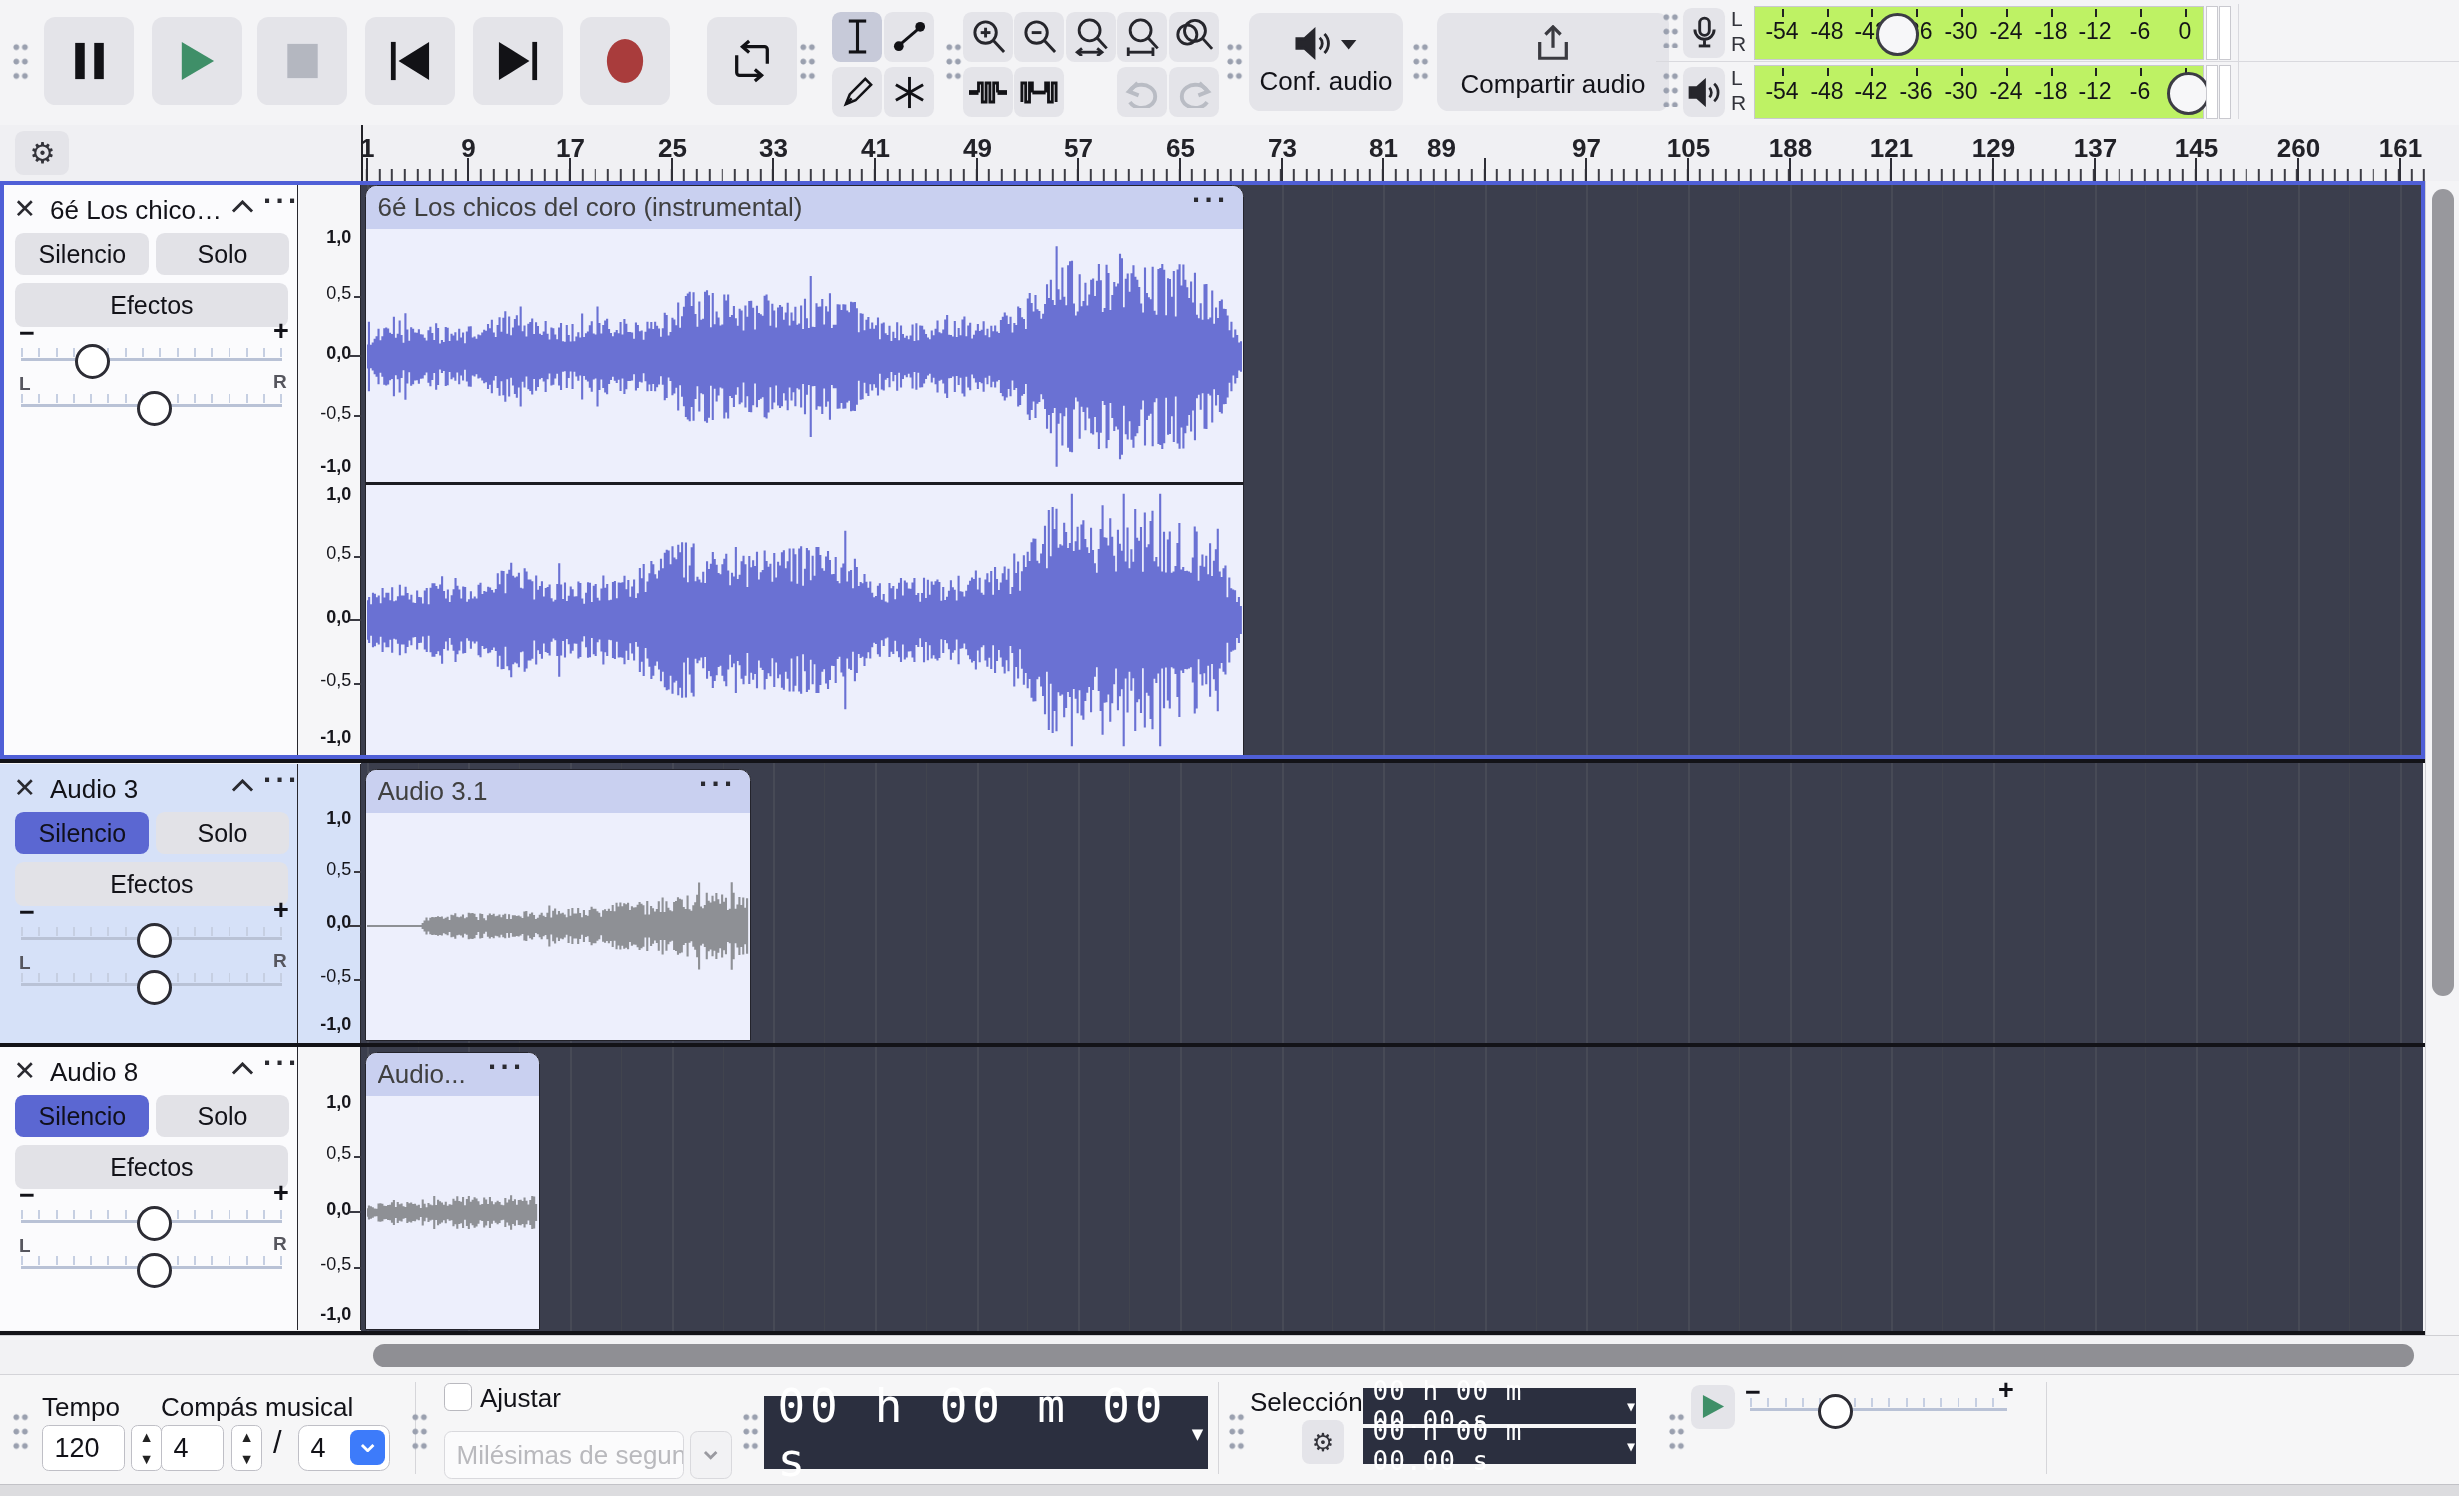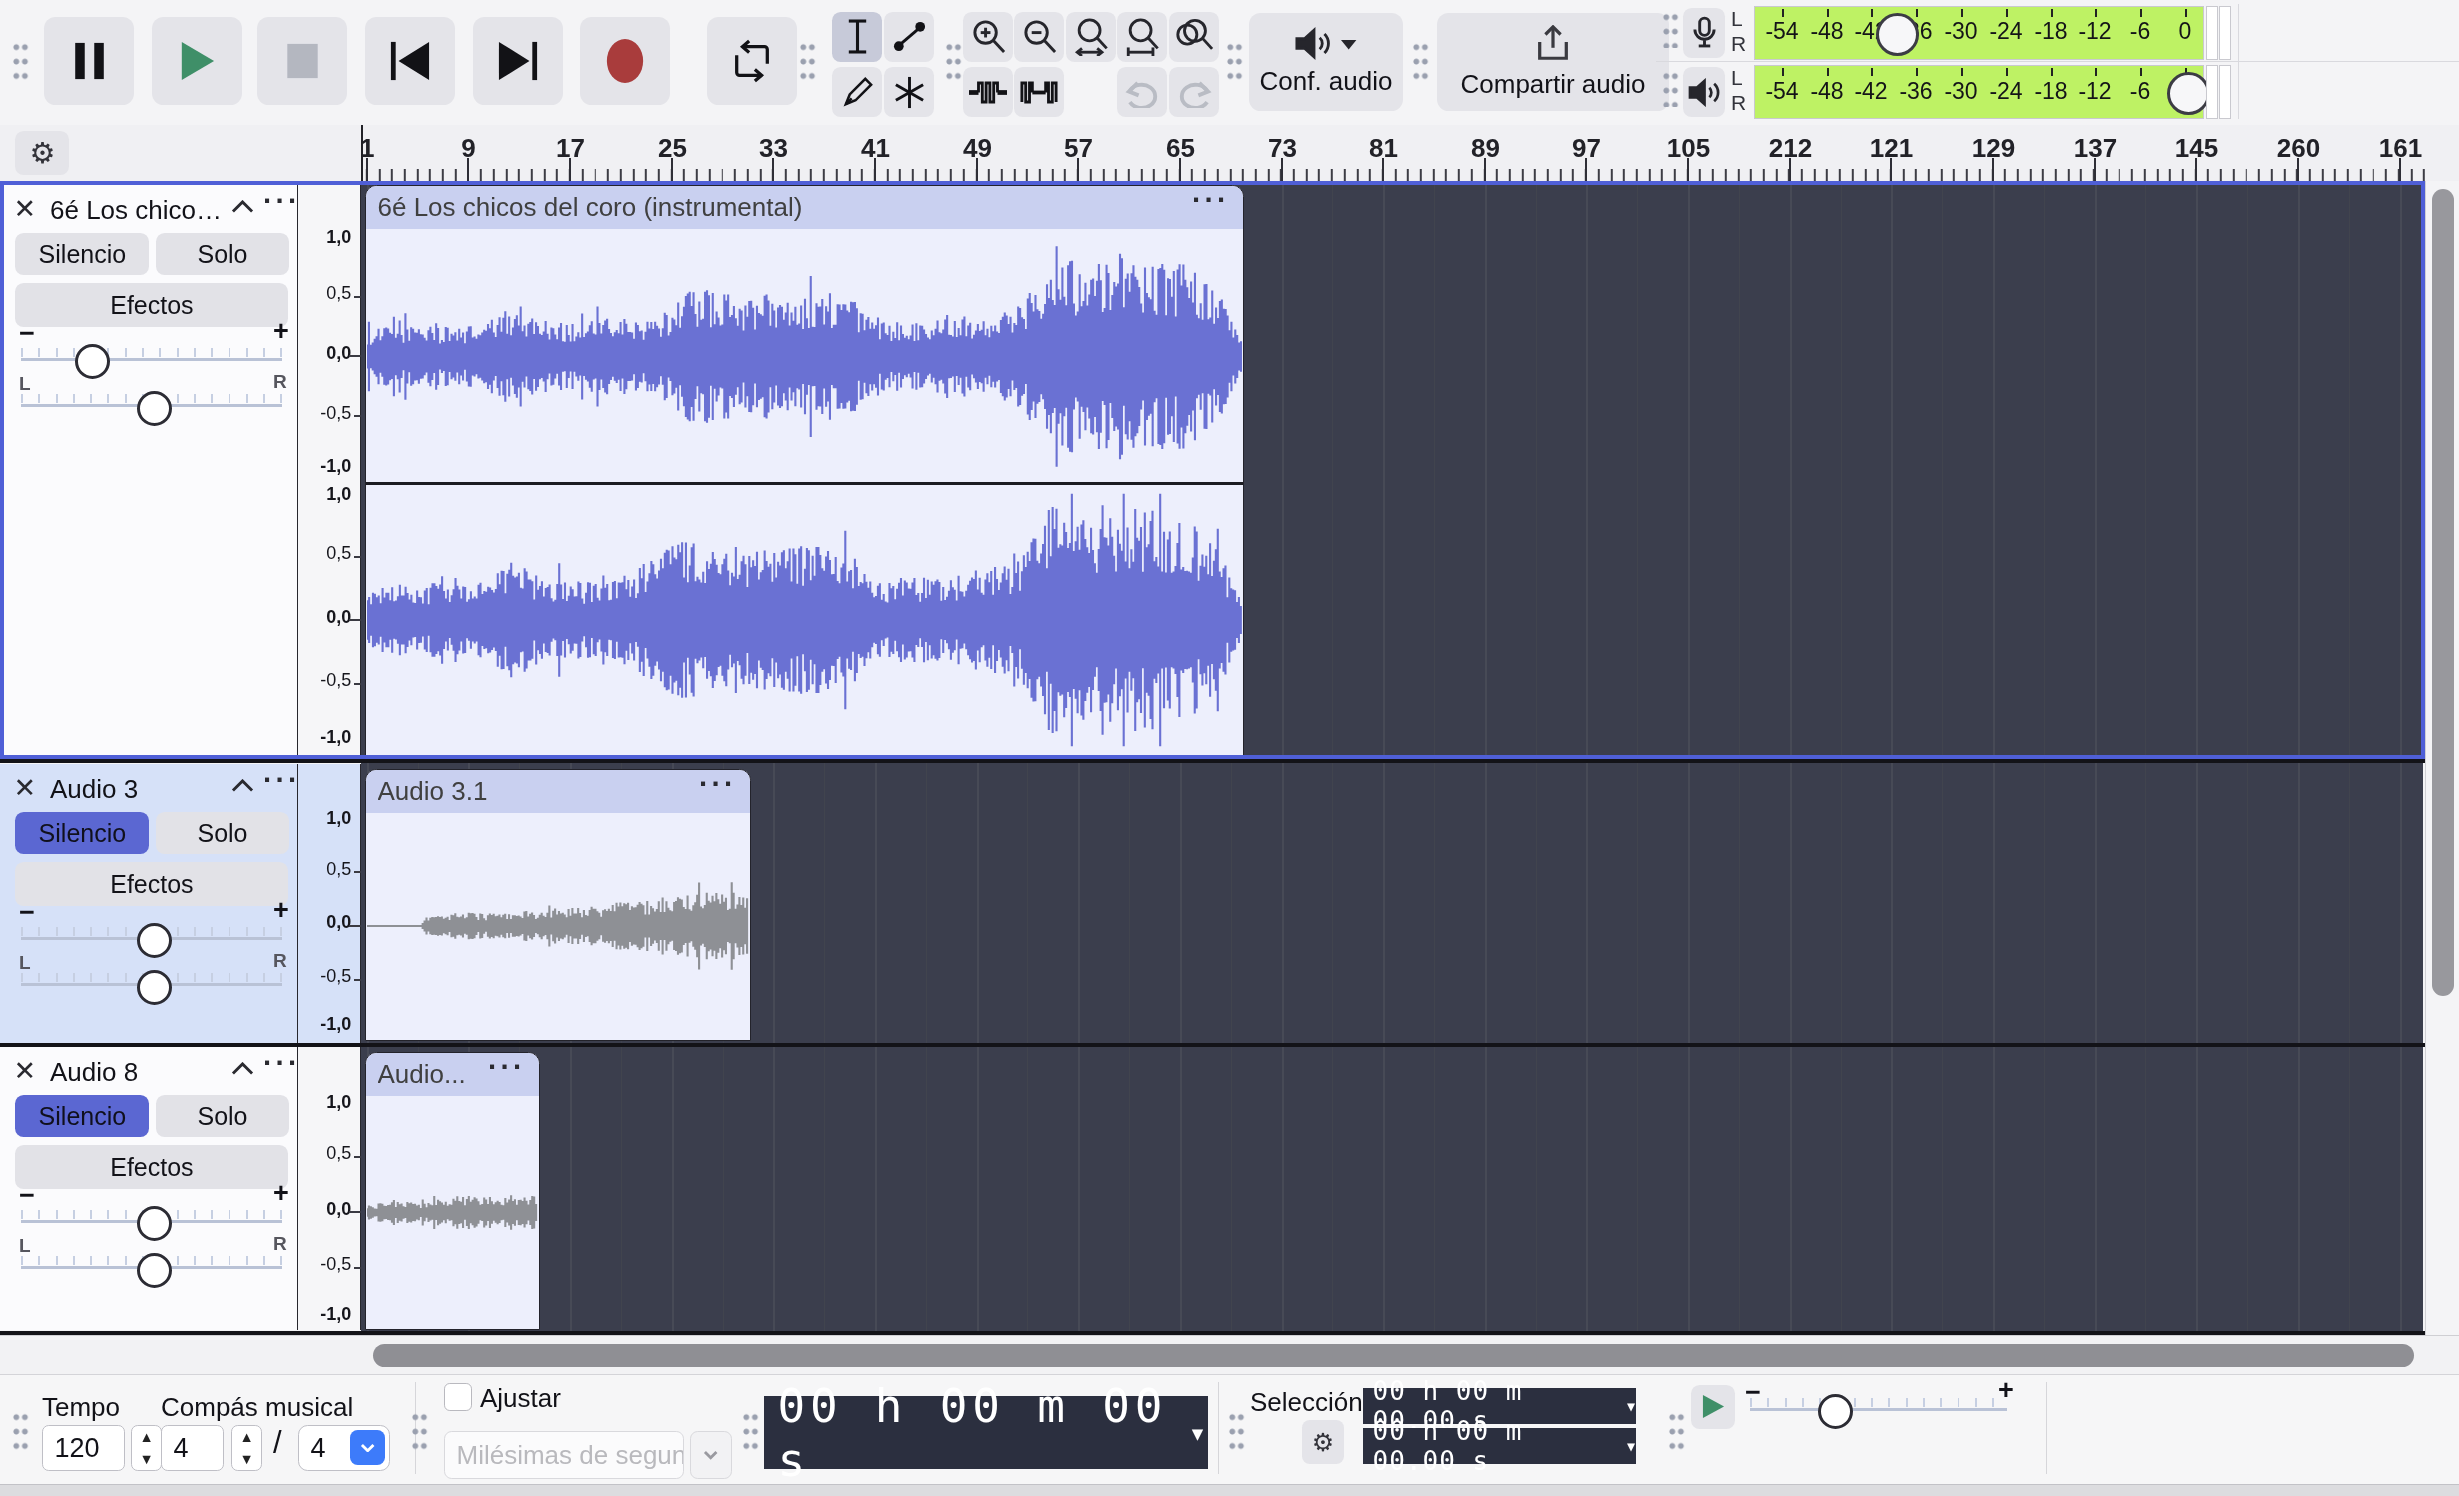--- a/index.html
+++ b/index.html
@@ -402,27 +402,27 @@
         <div class="rnum" style="left: 616px;">49</div>
         <div class="rmaj" style="left: 615px;"></div>
         <div class="rnum" style="left: 717px;">57</div>
         <div class="rmaj" style="left: 716px;"></div>
         <div class="rnum" style="left: 819px;">65</div>
         <div class="rmaj" style="left: 818px;"></div>
         <div class="rnum" style="left: 921px;">73</div>
         <div class="rmaj" style="left: 920px;"></div>
         <div class="rnum" style="left: 1022px;">81</div>
         <div class="rmaj" style="left: 1021px;"></div>
-        <div class="rnum" style="left: 1124px;">89</div>
+        <div class="rnum" style="left: 1080px;">89</div>
         <div class="rmaj" style="left: 1123px;"></div>
         <div class="rnum" style="left: 1225px;">97</div>
         <div class="rmaj" style="left: 1224px;"></div>
         <div class="rnum" style="left: 1327px;">105</div>
         <div class="rmaj" style="left: 1326px;"></div>
-        <div class="rnum" style="left: 1429px;">212</div>
+        <div class="rnum" style="left: 1429px;">188</div>
         <div class="rmaj" style="left: 1428px;"></div>
         <div class="rnum" style="left: 1530px;">121</div>
         <div class="rmaj" style="left: 1529px;"></div>
         <div class="rnum" style="left: 1632px;">129</div>
         <div class="rmaj" style="left: 1631px;"></div>
         <div class="rnum" style="left: 1734px;">137</div>
         <div class="rmaj" style="left: 1733px;"></div>
         <div class="rnum" style="left: 1835px;">145</div>
         <div class="rmaj" style="left: 1834px;"></div>
         <div class="rnum" style="left: 1937px;">260</div>

